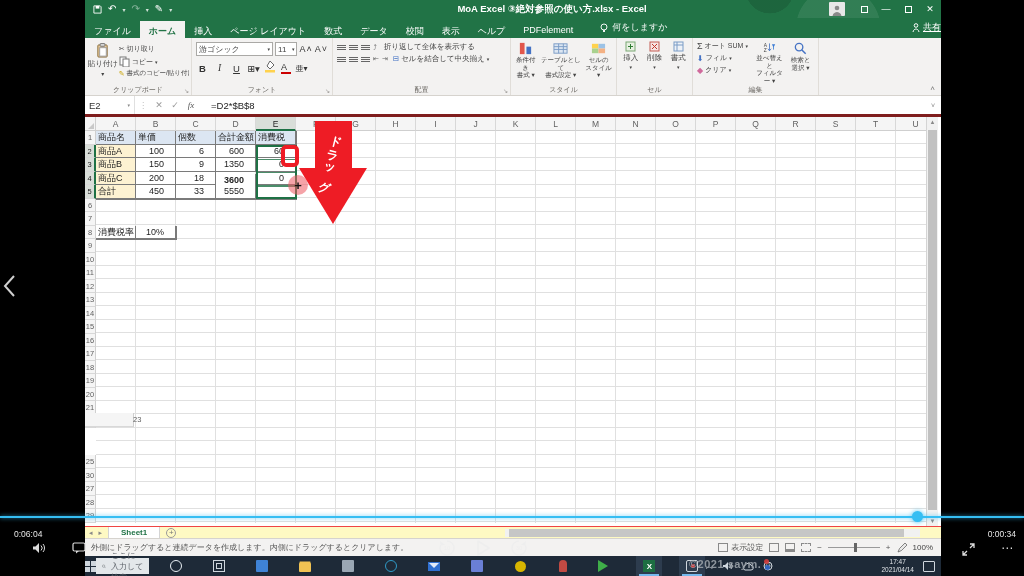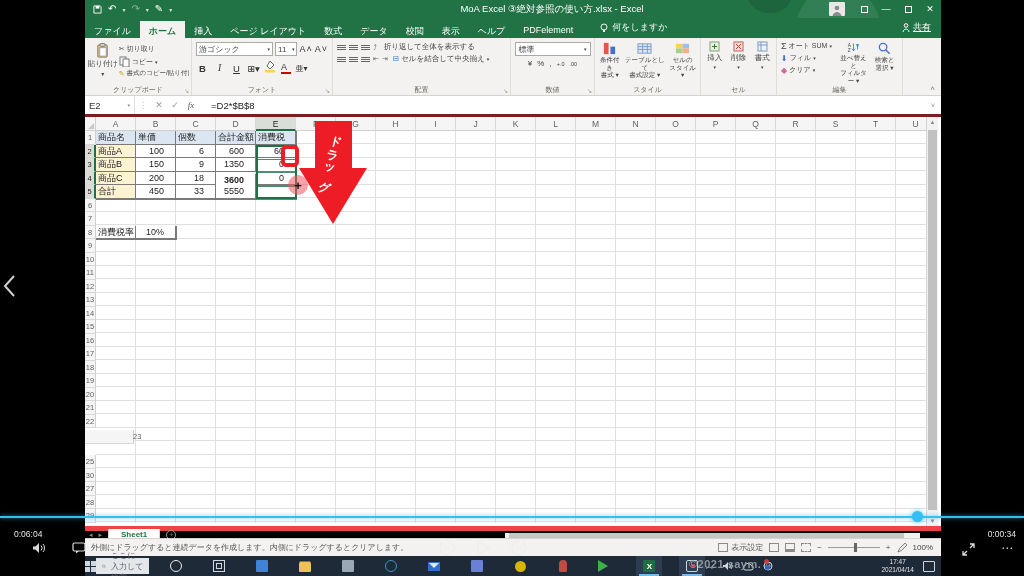--- a/index.html
+++ b/index.html
@@ -12,36 +12,36 @@
 
   
   .titlebar { position:absolute; left:0; top:0; width:856px; height:18px; background:#217346;
     background-image:radial-gradient(circle 70px at 88% 160%, rgba(255,255,255,.08) 60%, transparent 61%),
                      radial-gradient(circle 40px at 80% -60%, rgba(0,0,0,.12) 60%, transparent 61%);
     display:flex; align-items:center; color:#fff; }
   .qat { display:flex; align-items:center; gap:6px; padding-left:8px; width:190px; }
   .qat .qi { font-size:10px; color:#fff; line-height:18px; }
   .qat .dim { opacity:.45; }
   .qat .caret { font-size:6px; opacity:.8; }
-  .wtitle { flex:1; text-align:center; font-size:9.5px; color:#fff; white-space:nowrap; overflow:hidden; }
+  .wtitle { flex:1; text-align:center; font-size:9.5px; color:#fff; white-space:nowrap; overflow:hidden;font-weight:bold; }
   .winctl { display:flex; align-items:center; gap:0; }
   .avatar { width:16px; height:14px; background:#e8e8e8; border-radius:1px; margin-right:8px;
     display:flex; align-items:flex-end; justify-content:center; overflow:hidden; }
   .avatar svg { display:block; }
   .wbtn { width:22px; height:18px; display:flex; align-items:center; justify-content:center;
     font-size:9px; color:#fff; }
   .restore-glyph { width:7px; height:7px; border:1px solid #fff; position:relative; }
 
   
   .tabrow { position:absolute; left:0; top:18px; width:856px; height:20px; background:#217346;
     display:flex; align-items:flex-end; color:#fff; }
   .rtab { font-size:9px; padding:4px 9px 0; white-space:nowrap; color:#fff; }
   .rtab.active { background:#f3f2f1; color:#217346; font-weight:bold; }
   .tellme { display:flex; align-items:center; gap:4px; font-size:9px; margin-left:18px; padding-bottom:4px; opacity:.95; }
-  .share { margin-left:auto; display:flex; align-items:center; gap:3px; font-size:9px; padding:0 10px 4px 0;text-decoration:underline; }
+  .share { margin-left:auto; display:flex; align-items:center; gap:3px; font-size:9px; padding:0 0 4px 0;text-decoration:underline; }
 
   
   .ribbon { position:absolute; left:0; top:38px; width:856px; height:58px; background:#f3f2f1;
     border-bottom:1px solid #d6d3ce; display:flex; color:#444; }
   .rgroup { position:relative; height:100%; border-right:1px solid #e0ddd8; padding:2px 2px 11px; }
   .glabel { position:absolute; bottom:0; left:0; right:0; text-align:center; font-size:7px;
     color:#696661; line-height:11px; white-space:nowrap; }
   .launcher { position:absolute; bottom:1px; right:2px; font-size:6px; color:#8a8884; }
   .g-clip { width:107px; display:flex; }
   .paste-big { width:34px; display:flex; flex-direction:column; align-items:center; font-size:7.5px; padding-top:3px; gap:1px; }
@@ -112,22 +112,22 @@
   .selbox { position:absolute; left:171px; top:27.5px; width:41px; height:54px; border:2px solid #1e7145;
     background:repeating-linear-gradient(to bottom, transparent 0 12px, rgba(30,113,69,.8) 12px 13.2px);
     background-clip:content-box; pointer-events:none; }
 
   
   .vscroll { position:absolute; right:3px; top:0; width:12px; height:409px; background:#f1f1f1; border-left:1px solid #d4d4d4; }
   .vthumb { position:absolute; left:1px; top:13px; width:9px; height:380px; background:#c1c1c1; }
   .varr { position:absolute; left:0; width:11px; text-align:center; font-size:6px; color:#888; }
 
   
-  .tabbar { position:absolute; left:0; top:526px; width:856px; height:12px; background:#000000;
-    border-top:5px solid #ef4444; display:flex; align-items:center; font-size:8px; color:#666; }
+  .tabbar { position:absolute; left:0; top:526px; width:856px; height:12px; background:#fef9c3;
+    border-top:1px solid #ef4444; display:flex; align-items:center; font-size:8px; color:#666; }
   .sheetnav { padding:0 4px; letter-spacing:2px; font-size:7px; color:#888; }
   .sheettab { background:#fff; color:#217346; font-weight:bold; height:12px; line-height:12px;
     padding:0 12px; border-left:1px solid #d4d4d4; border-right:1px solid #d4d4d4; }
   .addsheet { width:10px; height:10px; border:1px solid #9a9a9a; border-radius:50%; font-size:8px;
     line-height:8px; text-align:center; color:#777; margin-left:6px; }
   .hscroll { position:absolute; left:420px; top:2px; width:415px; height:8px; background:#f1f1f1; }
   .hthumb { position:absolute; left:4px; top:0; width:395px; height:8px; background:#c6c6c6; }
 
   
   .statusbar { position:absolute; left:0; top:538px; width:856px; height:18px; background:#f3f2f1;
@@ -357,35 +357,20 @@
               <i></i>
             </span>
           <span style="color:#666;font-size:7px;">⇤</span>
           <span style="color:#666;font-size:7px;">⇥</span>
           <span style="margin-left:2px;"><span style="color:#4472c4;">⊟</span> <span>セルを結合して中央揃え</span> <span style="font-size:5px;">▾</span></span>
         </div>
         <span class="glabel">配置</span>
         <span class="launcher">↘</span>
       </div>
 
-      <div class="rgroup g-num">
-        <div class="numsel">
-            <span>標準</span>
-            <span style="font-size:5px;">▾</span>
-          </div>
-        <div class="numicons">
-          <span>¥</span>
-          <span>%</span>
-          <span>,</span>
-          <span style="font-size:5.5px;">+.0</span>
-          <span style="font-size:5.5px;">.00</span>
-        </div>
-        <span class="glabel">数値</span>
-        <span class="launcher">↘</span>
-      </div>
 
       <div class="rgroup g-styles">
         <div class="stl">
           <svg class="icon16" viewBox="0 0 16 16">
               <rect x="2" y="2" width="5" height="12" fill="#e2574c"></rect>
               <rect x="9" y="6" width="5" height="8" fill="#4472c4"></rect>
             </svg>
           <span>条件付き</span>
             <span><span>書式</span> ▾</span>
         </div>
@@ -536,21 +521,21 @@
           <div class="rowhead" style="top: 176px; height: 13.5px; line-height: 13.5px;">13</div>
           <div class="rowhead" style="top: 189.5px; height: 13.5px; line-height: 13.5px;">14</div>
           <div class="rowhead" style="top: 203px; height: 13.5px; line-height: 13.5px;">15</div>
           <div class="rowhead" style="top: 216.5px; height: 13.5px; line-height: 13.5px;">16</div>
           <div class="rowhead" style="top: 230px; height: 13.5px; line-height: 13.5px;">17</div>
           <div class="rowhead" style="top: 243.5px; height: 13.5px; line-height: 13.5px;">18</div>
           <div class="rowhead" style="top: 257px; height: 13.5px; line-height: 13.5px;">19</div>
           <div class="rowhead" style="top: 270.5px; height: 13.5px; line-height: 13.5px;">20</div>
           <div class="rowhead" style="top: 284px; height: 13.5px; line-height: 13.5px;">21</div>
           <div class="rowhead" style="top: 297.5px; height: 13.5px; line-height: 13.5px;">22</div>
-          <div class="rowhead" style="top: 313px; height: 13.5px; line-height: 13.5px; padding-left: 48px;">23</div>
+          <div class="rowhead" style="top: 296px; height: 13.5px; line-height: 13.5px; padding-left: 48px;">23</div>
           <div class="rowhead" style="top: 334px; height: 13.5px; line-height: 13.5px; margin-top: 11px;">24</div>
           <div class="rowhead" style="top: 338px; height: 13.5px; line-height: 13.5px;">25</div>
           <div class="rowhead" style="top: 351.5px; height: 13.5px; line-height: 13.5px;">30</div>
           <div class="rowhead" style="top: 365px; height: 13.5px; line-height: 13.5px;">27</div>
           <div class="rowhead" style="top: 378.5px; height: 13.5px; line-height: 13.5px;">28</div>
           <div class="rowhead" style="top: 392px; height: 13.5px; line-height: 13.5px;">29</div>
         </div>
       <div class="toutline" style="left:11px; top:14px; width:201px; height:68.5px;"></div>
       <div class="toutline" style="left:11px; top:108.5px; width:81px; height:14.5px;"></div>
       <div id="cells">

